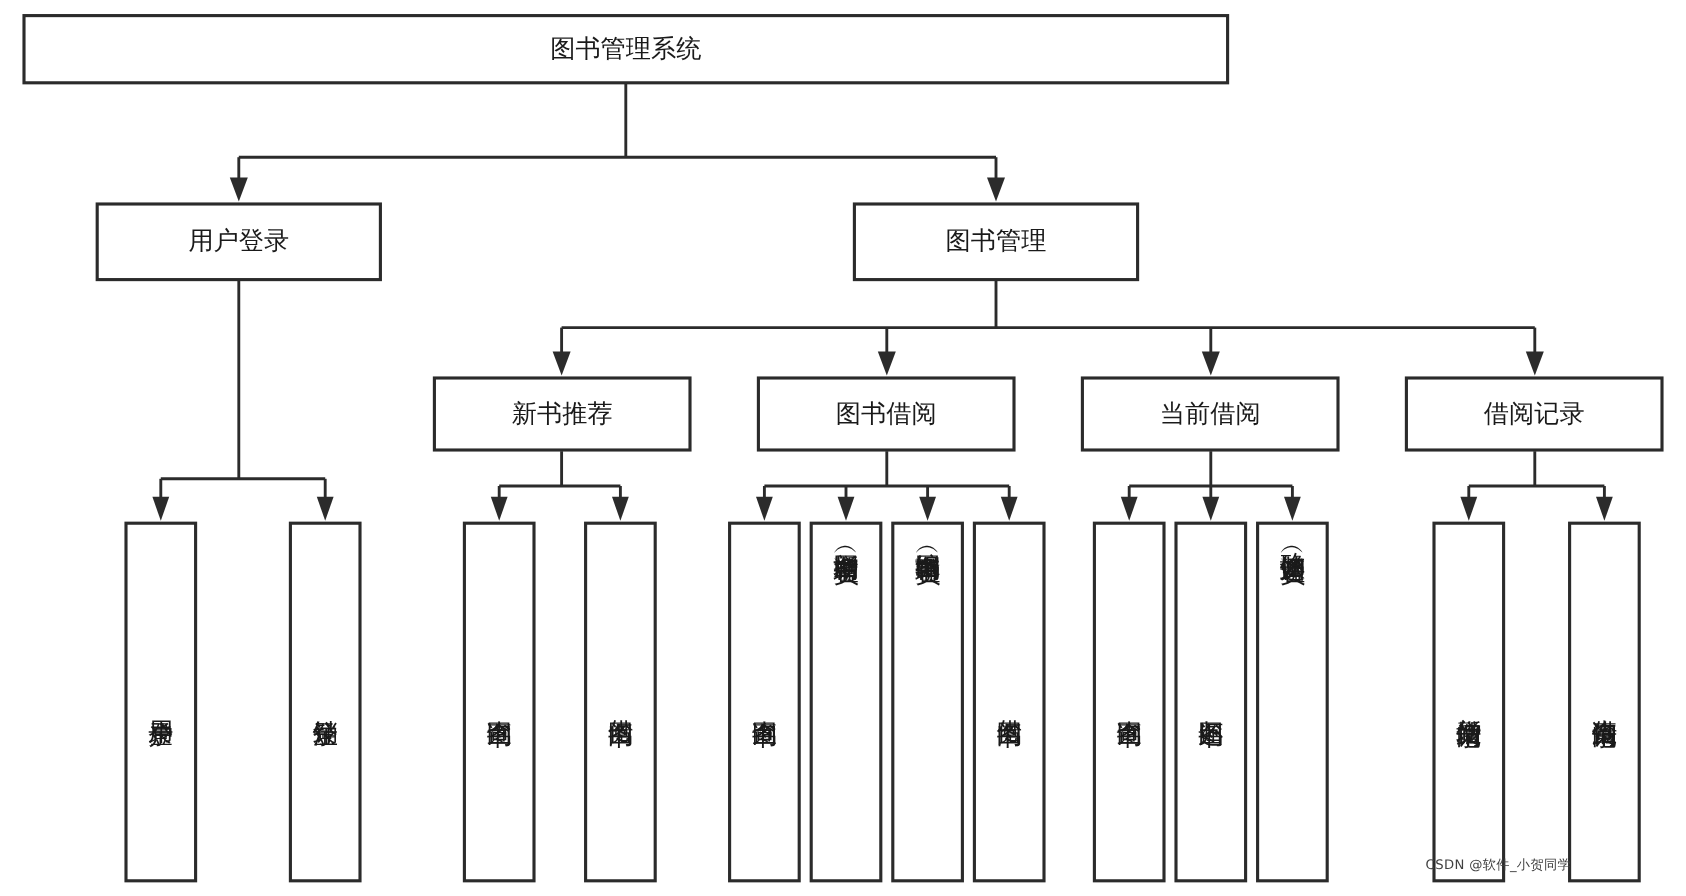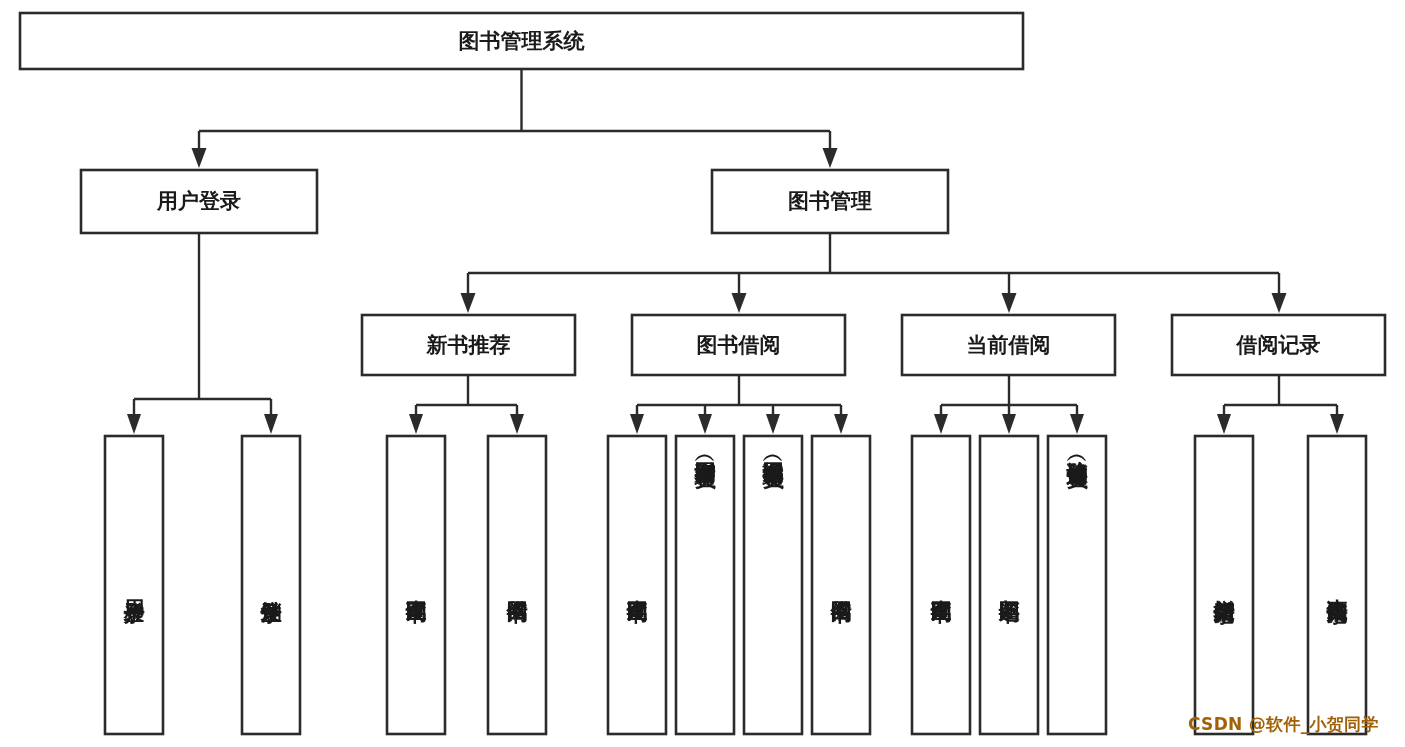--- a/index.html
+++ b/index.html
@@ -11,21 +11,20 @@
     width: 1405px;
     height: 747px;
     font-family: "DejaVu Sans", "Liberation Sans", sans-serif;
     overflow: hidden;
   }
   #diagram-root {
     position: relative;
     width: 1405px;
     height: 747px;
     background: #ffffff;
-    font-weight: bold;
   }
   svg.flow {
     position: absolute;
     inset: 0;
     width: 1405px;
     height: 747px;
   }
   .node-rect {
     fill: #ffffff;
     stroke: #2b2b2b;
@@ -67,22 +66,22 @@
     pointer-events: none;
   }
   .vlabel.top-align {
     justify-content: flex-start;
   }
   .watermark {
     position: absolute;
     left: 1188px;
     top: 713px;
     font-family: "DejaVu Sans", "Liberation Sans", sans-serif;
-    font-size: 17px;
-    color: #a16207;
+    font-size: 11px;
+    color: #404040;
     white-space: nowrap;
     letter-spacing: 0.3px;
   }
 </style>
 </head>
 <body>
 
 <div id="diagram-root">
 
   <svg class="flow" viewBox="0 0 1405 747">

